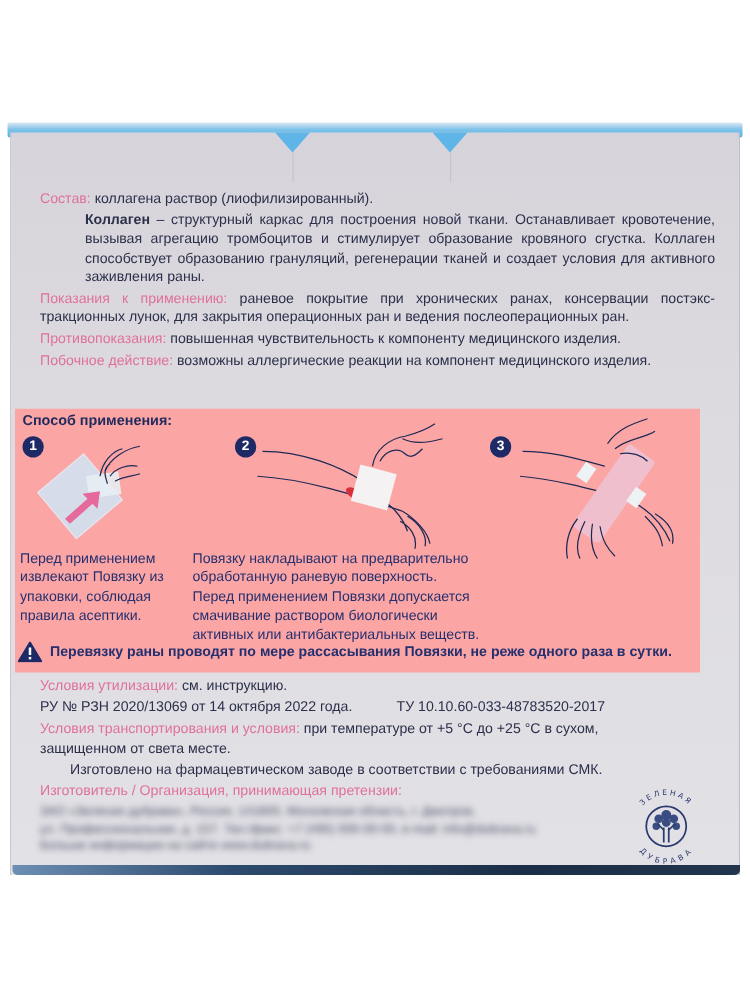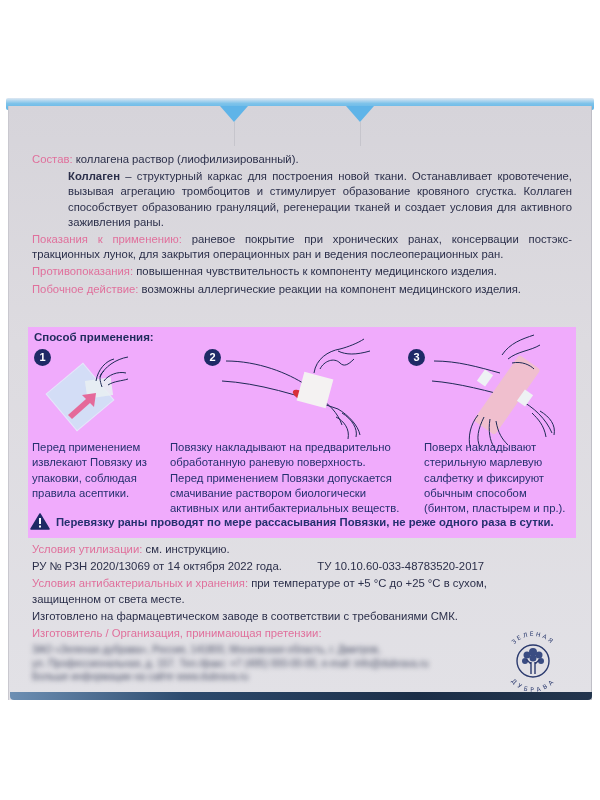--- a/index.html
+++ b/index.html
@@ -39,22 +39,22 @@
     font-family: "Liberation Sans", sans-serif; font-weight: bold;
     font-size: 17.6px; letter-spacing: 0.1px; color: #24306e; line-height: 20px;
   }
 
   .p { font-family: "Liberation Sans", sans-serif; font-size: 11.3px; line-height: 15.2px; color: #2b2f4a; }
   .label { color: #e0709c; }
   .bold { font-weight: bold; }
   .justify { text-align: justify; }
 
   .panel {
-    position: absolute; left: 28px; top: 327px; width: 548px; height: 211px;
-    background: #f0abfc;
+    position: absolute; left: 12px; top: 327px; width: 548px; height: 211px;
+    background: #fca5a5;
   }
   .panel-title {
     position: absolute; left: 6px; top: 4px;
     font-family: "Liberation Sans", sans-serif; font-weight: bold; font-size: 11.5px; color: #1f2a5c;
   }
   .step-num {
     position: absolute; width: 17px; height: 17px; border-radius: 50%;
     background: #1e2a66; color: #fff; font-family: "Liberation Sans", sans-serif;
     font-weight: bold; font-size: 11px; line-height: 17px; text-align: center;
   }
@@ -136,44 +136,43 @@
     <path d="M114 84 C120 90 126 96 128 108 M122 82 C132 88 138 96 136 106" fill="none" stroke="#1e2a55" stroke-width="1"></path>
     <rect x="76" y="26" width="26" height="80" rx="3" fill="#f0bfce" transform="rotate(35 89 66)"></rect>
     <rect x="62" y="42" width="10" height="14" fill="#eef2f4" transform="rotate(35 67 49)"></rect>
     <rect x="102" y="62" width="10" height="14" fill="#eef2f4" transform="rotate(35 107 69)"></rect>
     <path d="M84 26 C92 14 104 10 116 6 M90 30 C100 22 112 22 122 16 M94 34 C104 32 112 36 116 40" fill="none" stroke="#1e2a55" stroke-width="1"></path>
     <path d="M66 88 C60 100 58 110 62 118 M72 90 C70 102 72 112 76 118 M78 92 C80 104 84 110 90 116 M60 86 C52 96 50 108 52 118" fill="none" stroke="#1e2a55" stroke-width="1"></path>
   </svg>
 
   <div class="step-text" style="left:4px; top:113px; width:150px;">Перед применением извлекают Повязку из упаковки, соблюдая правила асептики.</div>
   <div class="step-text" style="left:142px; top:113px; width:232px;">Повязку накладывают на предварительно обработанную раневую поверхность. Перед применением Повязки допускается смачивание раствором биологически активных или антибактериальных веществ.</div>
-  <div class="step-text" style="left:396px; top:113px; width:150px;">Поверх накладывают стерильную марлевую салфетку и фиксируют обычным способом (бинтом, пластырем и пр.).</div>
 
   <div class="warning">
     <svg width="20" height="17" viewBox="0 0 20 17">
       <path d="M10 1 L19 16 L1 16 Z" fill="#1e2a66" stroke="#1e2a66" stroke-linejoin="round" stroke-width="1.5"></path>
       <rect x="9" y="5" width="2" height="6" fill="#fff"></rect>
       <rect x="9" y="12.5" width="2" height="2" fill="#fff"></rect>
     </svg>
     <span>Перевязку раны проводят по мере рассасывания Повязки, не реже одного раза в сутки.</span>
   </div>
 </div>
 
 <div class="lower">
   <div class="p">
     <span class="label">Условия утилизации:</span><span> см. инструкцию.</span>
   </div>
   <div class="p row-split" style="margin-top:2px;gap:32px;">
     <span>РУ № РЗН 2020/13069 от 14 октября 2022 года.</span>
     <span>ТУ 10.10.60-033-48783520-2017</span>
   </div>
   <div class="p" style="margin-top:2px; width:470px;">
-    <span class="label">Условия антибактериальных и хранения:</span><span> при температуре от +5 °С до +25 °С в сухом, защищенном от света месте.</span>
-  </div>
-  <div class="p" style="margin-top:2px;">Изготовлено на фармацевтическом заводе в соответствии с требованиями СМК.</div>
+    <span class="label">Условия транспортирования и условия:</span><span> при температуре от +5 °С до +25 °С в сухом, защищенном от света месте.</span>
+  </div>
+  <div class="p" style="margin-top:2px;margin-left:24px;">Изготовлено на фармацевтическом заводе в соответствии с требованиями СМК.</div>
   <div class="p" style="margin-top:2px;">
     <span class="label">Изготовитель / Организация, принимающая претензии:</span>
     <div class="blurred" style="font-size:10px; line-height:13.5px; margin-top:2px; width:430px;">
       <div>ЗАО «Зеленая дубрава», Россия, 141800, Московская область, г. Дмитров,</div>
       <div>ул. Профессиональная, д. 157. Тел./факс: +7 (495) 000-00-00, e-mail: info@dubrava.ru</div>
       <div>Больше информации на сайте www.dubrava.ru</div>
     </div>
   </div>
 </div>
 

